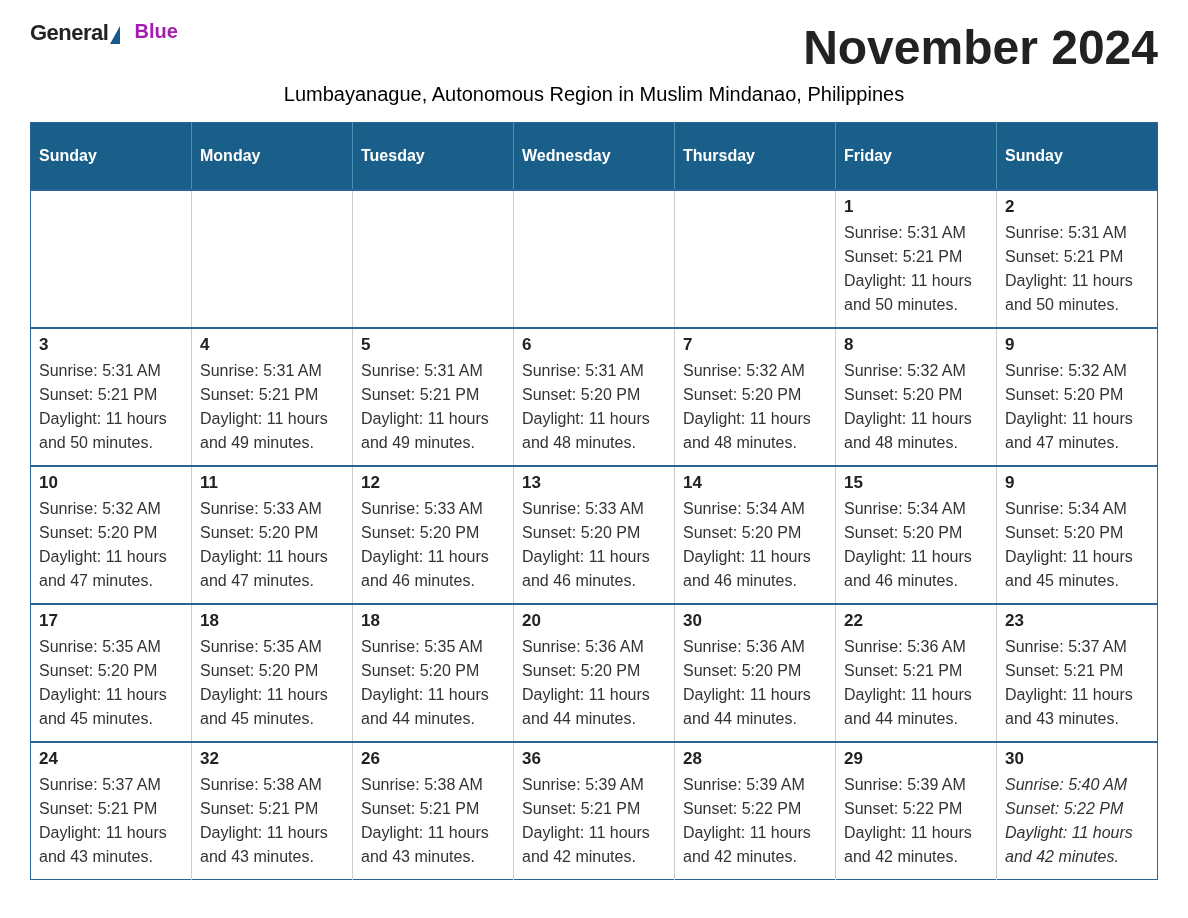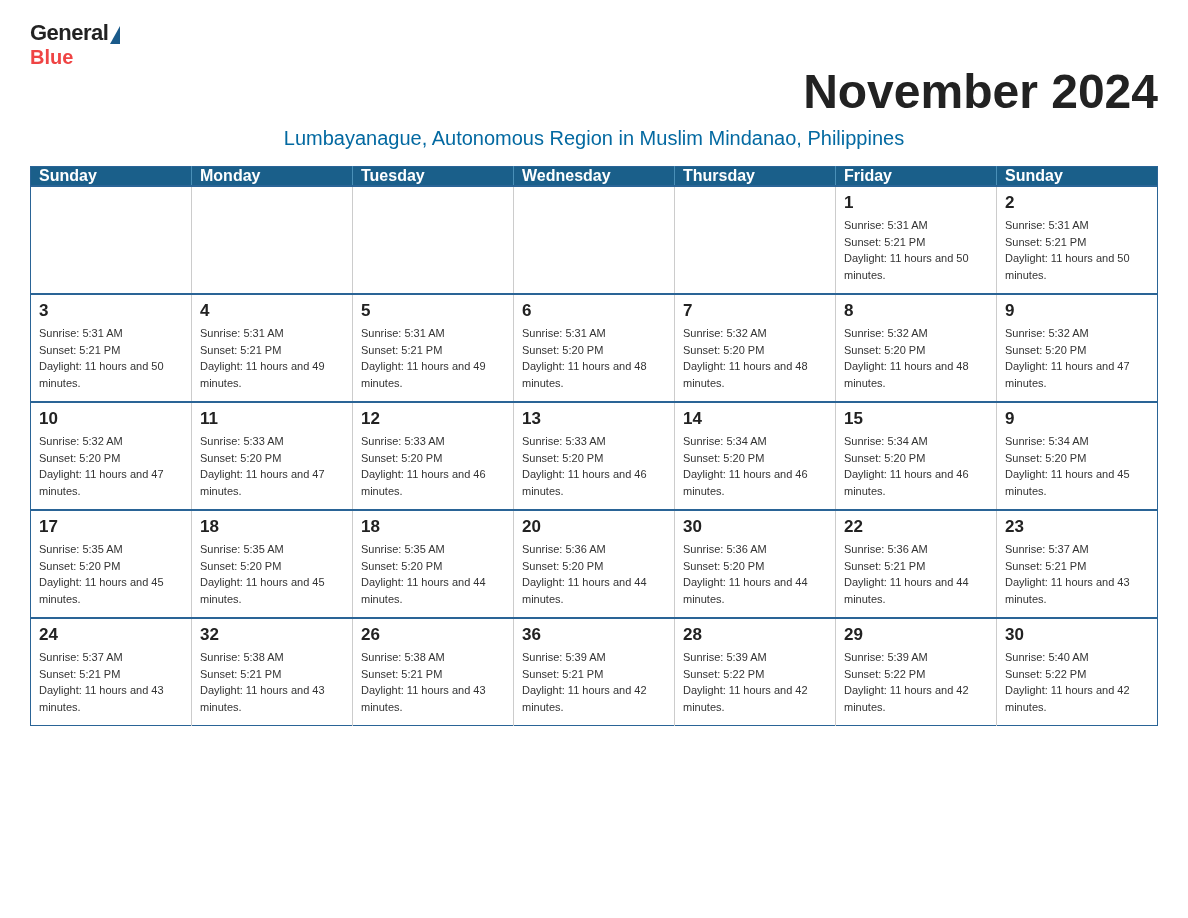--- a/index.html
+++ b/index.html
@@ -10,21 +10,20 @@
       color: #222;
     }
     .header-row {
       display: flex;
       justify-content: space-between;
       align-items: flex-start;
       margin-bottom: 8px;
     }
     .logo {
       display: flex;
-      flex-direction: column;
       align-items: flex-start;
     }
     .logo-top {
       display: flex;
       align-items: center;
     }
     .logo-general {
       font-size: 22px;
       font-weight: bold;
       color: #222;
@@ -40,50 +39,49 @@
       position: relative;
       top: 2px;
     }
     .logo-blue-line {
       display: flex;
       align-items: center;
     }
     .logo-blue-text {
       font-size: 20px;
       font-weight: bold;
-      color: #ef4444;
-      margin-left: 0;
+      color: #a21caf;
+      margin-left: 14px;
     }
     .page-title {
       font-size: 48px;
       font-weight: bold;
       color: #222;
       text-align: right;
-      margin-top: 44px;
     }
     .subtitle {
       text-align: center;
       font-size: 20px;
-      color: #0369a1;
+      color: #000000;
       margin-bottom: 16px;
       font-weight: normal;
     }
     .calendar {
       width: 100%;
       border-collapse: collapse;
       border: 1px solid #2a6496;
     }
     .calendar thead tr {
       background-color: #1a5f8a;
     }
     .calendar thead th {
       color: #fff;
       font-size: 16px;
       font-weight: bold;
-      padding: 0 8px;
+      padding: 24px 8px;
       text-align: left;
       border-right: 1px solid #4a90b8;
     }
     .calendar thead th:last-child {
       border-right: none;
     }
     .calendar tbody tr {
       border-top: 2px solid #2a6496;
     }
     .calendar tbody td {
@@ -100,21 +98,21 @@
       border-right: none;
     }
     .day-number {
       font-size: 17px;
       font-weight: bold;
       color: #222;
       display: block;
       margin-bottom: 4px;
     }
     .day-info {
-      font-size: 11px;
+      font-size: 16px;
       line-height: 1.5;
       color: #333;
     }
     .empty-cell {
       background: #f9f9f9;
     }
   </style>
 </head>
 <body>
 
@@ -329,19 +327,19 @@
 Daylight: 11 hours and 42 minutes.</div>
         </td>
         <td>
           <span class="day-number">29</span>
           <div class="day-info" style="white-space: pre-line;">Sunrise: 5:39 AM
 Sunset: 5:22 PM
 Daylight: 11 hours and 42 minutes.</div>
         </td>
         <td>
           <span class="day-number">30</span>
-          <div class="day-info" style="white-space: pre-line;">Sunrise: 5:40 AM
+          <div class="day-info" style="white-space: pre-line; font-style: italic;">Sunrise: 5:40 AM
 Sunset: 5:22 PM
 Daylight: 11 hours and 42 minutes.</div>
         </td>
       </tr>
     </tbody>
 </table>
 
 </body></html>

